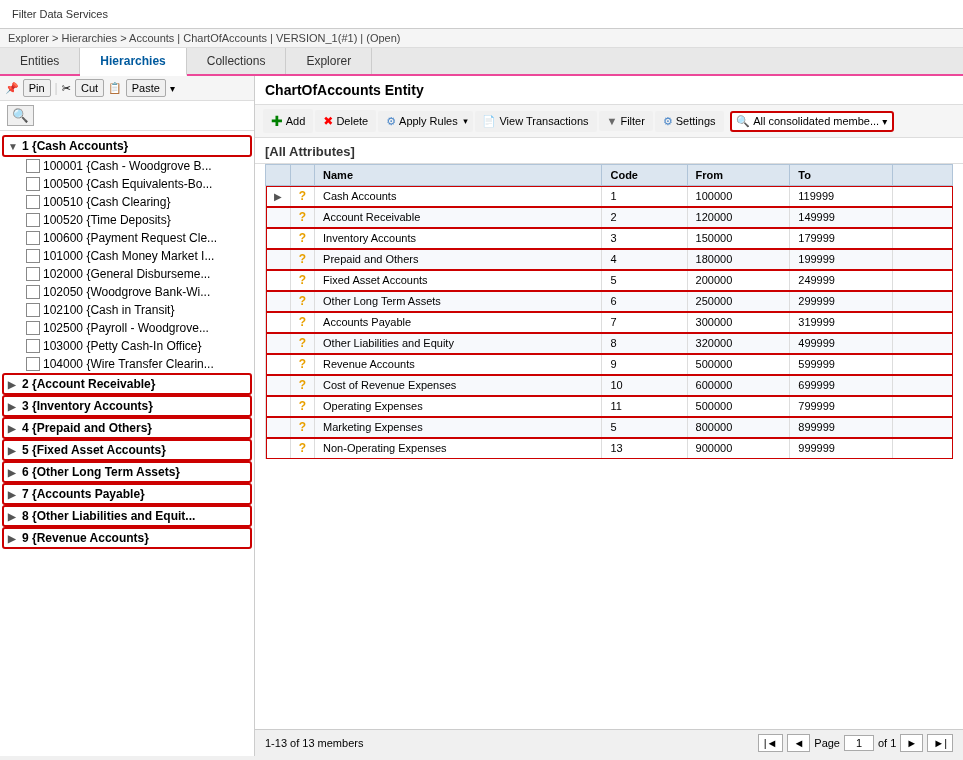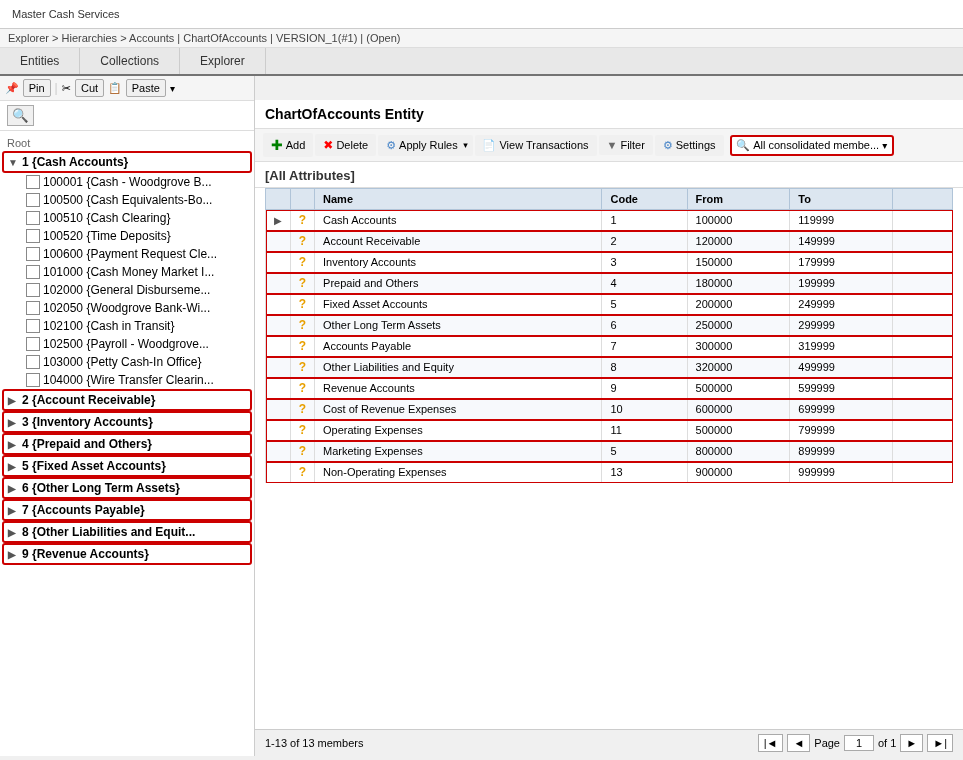--- a/index.html
+++ b/index.html
@@ -7,21 +7,21 @@
 
     
     .title-bar { background: #fff; padding: 8px 12px; border-bottom: 1px solid #ccc; }
     .title-bar h1 { font-size: 18px; font-weight: bold; color: #1a1a1a; }
     .title-bar h2 { font-size: 11px; font-weight: normal; color: #333; }
 
     
     .breadcrumb { background: #f5f5f5; padding: 3px 8px; font-size: 11px; color: #444; border-bottom: 1px solid #ddd; }
 
     
-    .top-nav { display: flex; background: #e8e8e8; border-bottom: 2px solid #737373; }
+    .top-nav { display: flex; background: #e8e8e8; border-bottom: 2px solid #ec4899; }
     .top-nav .tab { padding: 6px 20px; cursor: pointer; font-size: 12px; color: #333; border-right: 1px solid #ccc; }
     .top-nav .tab.active { background: #fff; color: #005a9e; font-weight: bold; border-bottom: 2px solid #fff; margin-bottom: -2px; }
 
     
     .main-layout { display: flex; height: calc(760px - 80px); }
 
     
     .sidebar { width: 255px; min-width: 255px; background: #fff; border-right: 1px solid #ccc; display: flex; flex-direction: column; }
     .sidebar-title { background: #dce6f0; padding: 5px 8px; font-weight: bold; font-size: 12px; border-bottom: 1px solid #aabbd0; }
     .sidebar-toolbar { display: flex; gap: 4px; padding: 3px 5px; background: #f5f5f5; border-bottom: 1px solid #ddd; align-items: center; }
@@ -33,21 +33,21 @@
     .tree-root-label { font-size: 11px; color: #666; padding: 2px 5px; }
     .tree-item { display: flex; align-items: center; padding: 2px 4px; cursor: pointer; user-select: none; }
     .tree-item.highlighted { border: 2px solid #cc0000; border-radius: 3px; }
     .tree-item .expander { width: 14px; font-size: 10px; color: #555; }
     .tree-item .checkbox { width: 14px; height: 14px; border: 1px solid #888; background: #fff; margin-right: 3px; display: inline-block; }
     .tree-item.level1 { padding-left: 6px; font-weight: bold; }
     .tree-item.level2 { padding-left: 24px; }
 
     
     .right-panel { flex: 1; display: flex; flex-direction: column; overflow: hidden; }
-    .right-panel-title { background: #fff; padding: 6px 10px; font-size: 14px; font-weight: bold; border-bottom: 1px solid #ddd; margin-top: 24px; }
+    .right-panel-title { background: #fff; padding: 6px 10px; font-size: 14px; font-weight: bold; border-bottom: 1px solid #ddd; }
     .toolbar { display: flex; align-items: center; padding: 4px 8px; background: #f5f5f5; border-bottom: 1px solid #ddd; gap: 2px; flex-wrap: wrap; }
     .toolbar-btn { display: flex; align-items: center; gap: 3px; padding: 3px 7px; font-size: 11px; background: #f0f0f0; border: 1px solid transparent; cursor: pointer; border-radius: 2px; white-space: nowrap; }
     .toolbar-btn.with-dropdown { padding-right: 14px; position: relative; }
     .toolbar-btn.with-dropdown::after { content: '▾'; position: absolute; right: 4px; font-size: 9px; }
     .member-filter-dropdown { display: flex; align-items: center; margin-left: 4px; border: 2px solid #cc0000; border-radius: 3px; padding: 2px 5px; background: #fff; font-size: 11px; gap: 3px; cursor: pointer; }
 
     
     .table-section { padding: 6px 10px 4px; background: #fff; border-bottom: 1px solid #ddd; }
     .table-section .section-title { font-weight: bold; font-size: 13px; color: #333; }
 
@@ -63,27 +63,28 @@
 
     
     .bottom-bar { display: flex; align-items: center; padding: 4px 10px; background: #f0f0f0; border-top: 1px solid #ccc; font-size: 11px; justify-content: space-between; }
     .pagination { display: flex; align-items: center; gap: 4px; }
     .pagination-btn { padding: 2px 5px; border: 1px solid #aaa; background: #fff; cursor: pointer; font-size: 11px; }
   </style>
 </head>
 <body>
 
 <div class="title-bar">
-  <h2>Master Cash Services</h2>
+  <h2>Filter Data Services</h2>
 </div>
 
 <div class="breadcrumb">Explorer &gt; Hierarchies &gt; Accounts | ChartOfAccounts | VERSION_1(#1) | (Open)</div>
 
 <div class="top-nav">
   <div class="tab">Entities</div>
+  <div class="tab active">Hierarchies</div>
   <div class="tab">Collections</div>
   <div class="tab">Explorer</div>
 </div>
 
 <div class="main-layout">
 
   <div class="sidebar">
     <div class="sidebar-toolbar">
       <span style="font-size:11px;">📌</span>
       <button class="btn-small">Pin</button>
@@ -91,21 +92,20 @@
       <span style="font-size:11px;">✂</span>
       <button class="btn-small">Cut</button>
       <span style="font-size:11px;">📋</span>
       <button class="btn-small">Paste</button>
       <span style="font-size:10px;">▾</span>
     </div>
     <div class="sidebar-search">
       <button class="search-icon-btn">🔍</button>
     </div>
     <div class="sidebar-tree">
-      <div class="tree-root-label">Root</div>
 
       <div class="tree-item level1 highlighted" style="border: 2px solid #cc0000; border-radius:3px; padding-left:4px;">
         <span class="expander">▼</span>
         <span>1 {Cash Accounts}</span>
       </div>
 
       <div class="tree-item level2">
           <span class="checkbox"></span>
           <span>100001 {Cash - Woodgrove B...</span>
         </div>

